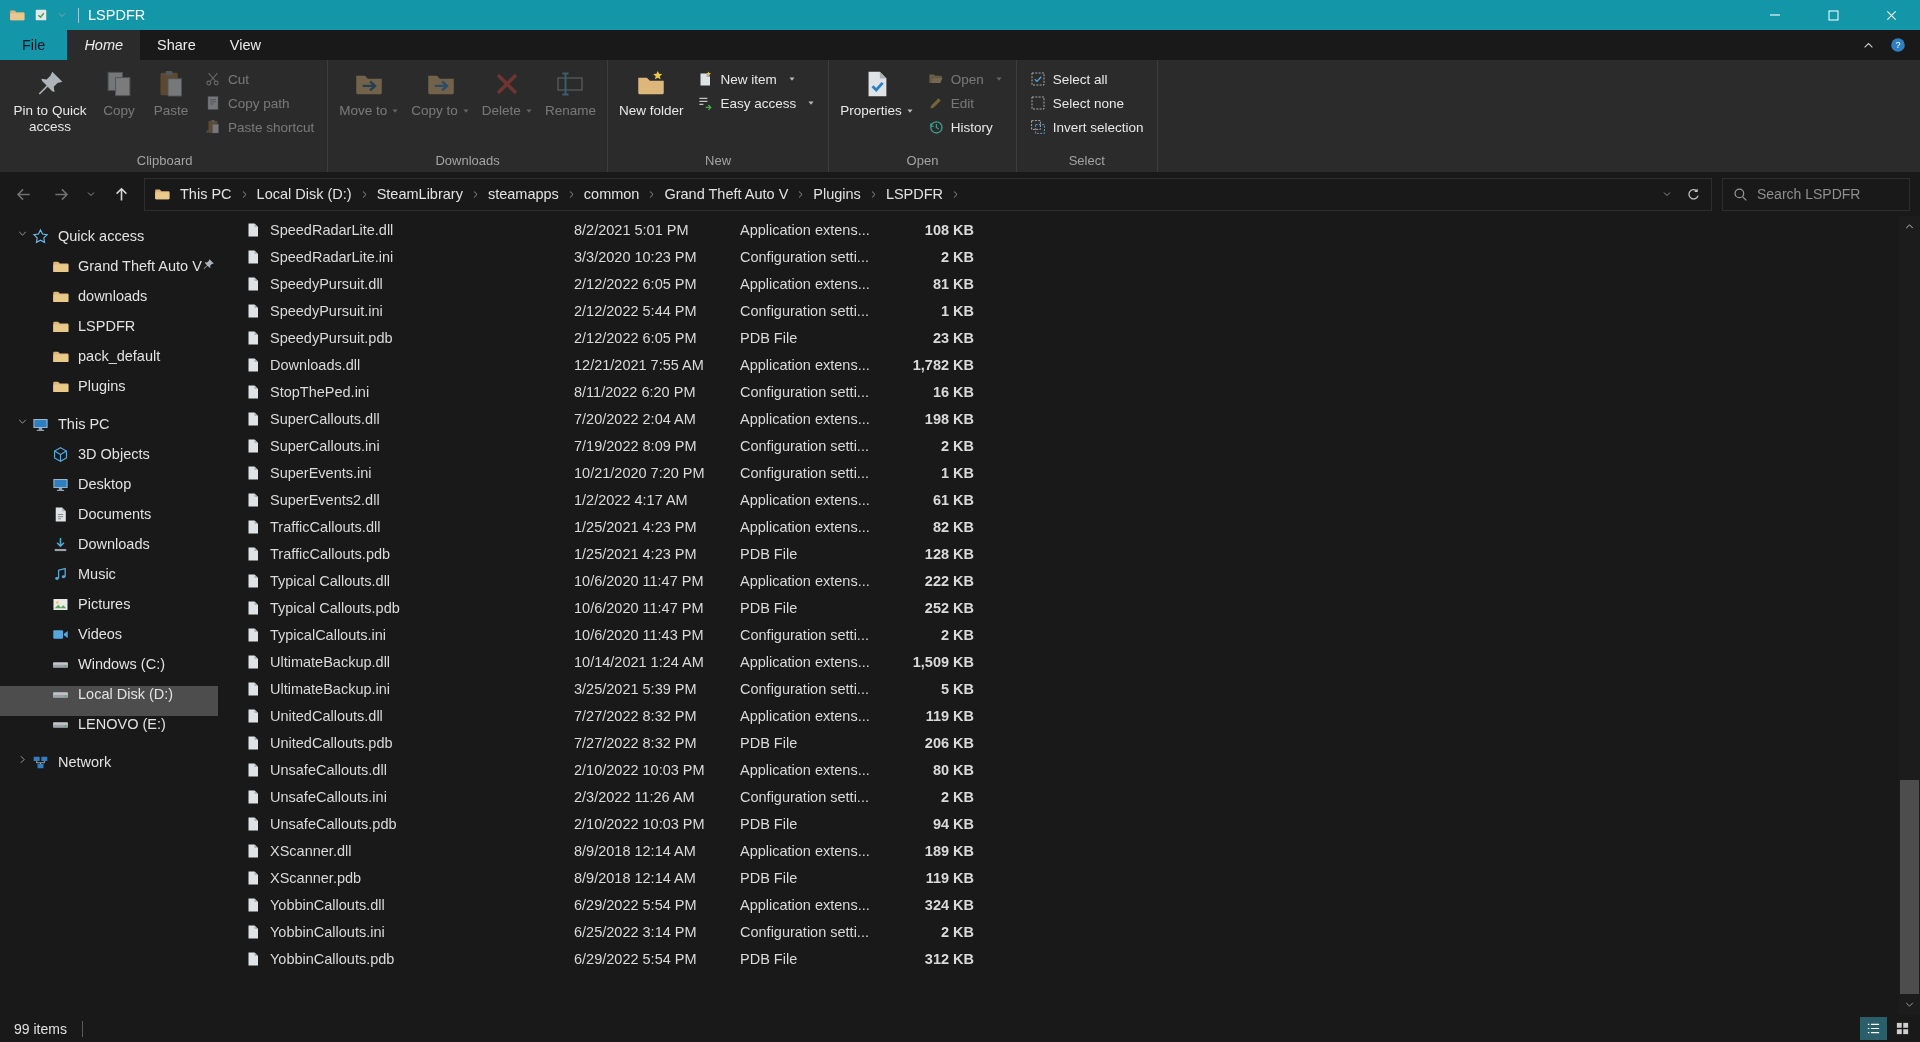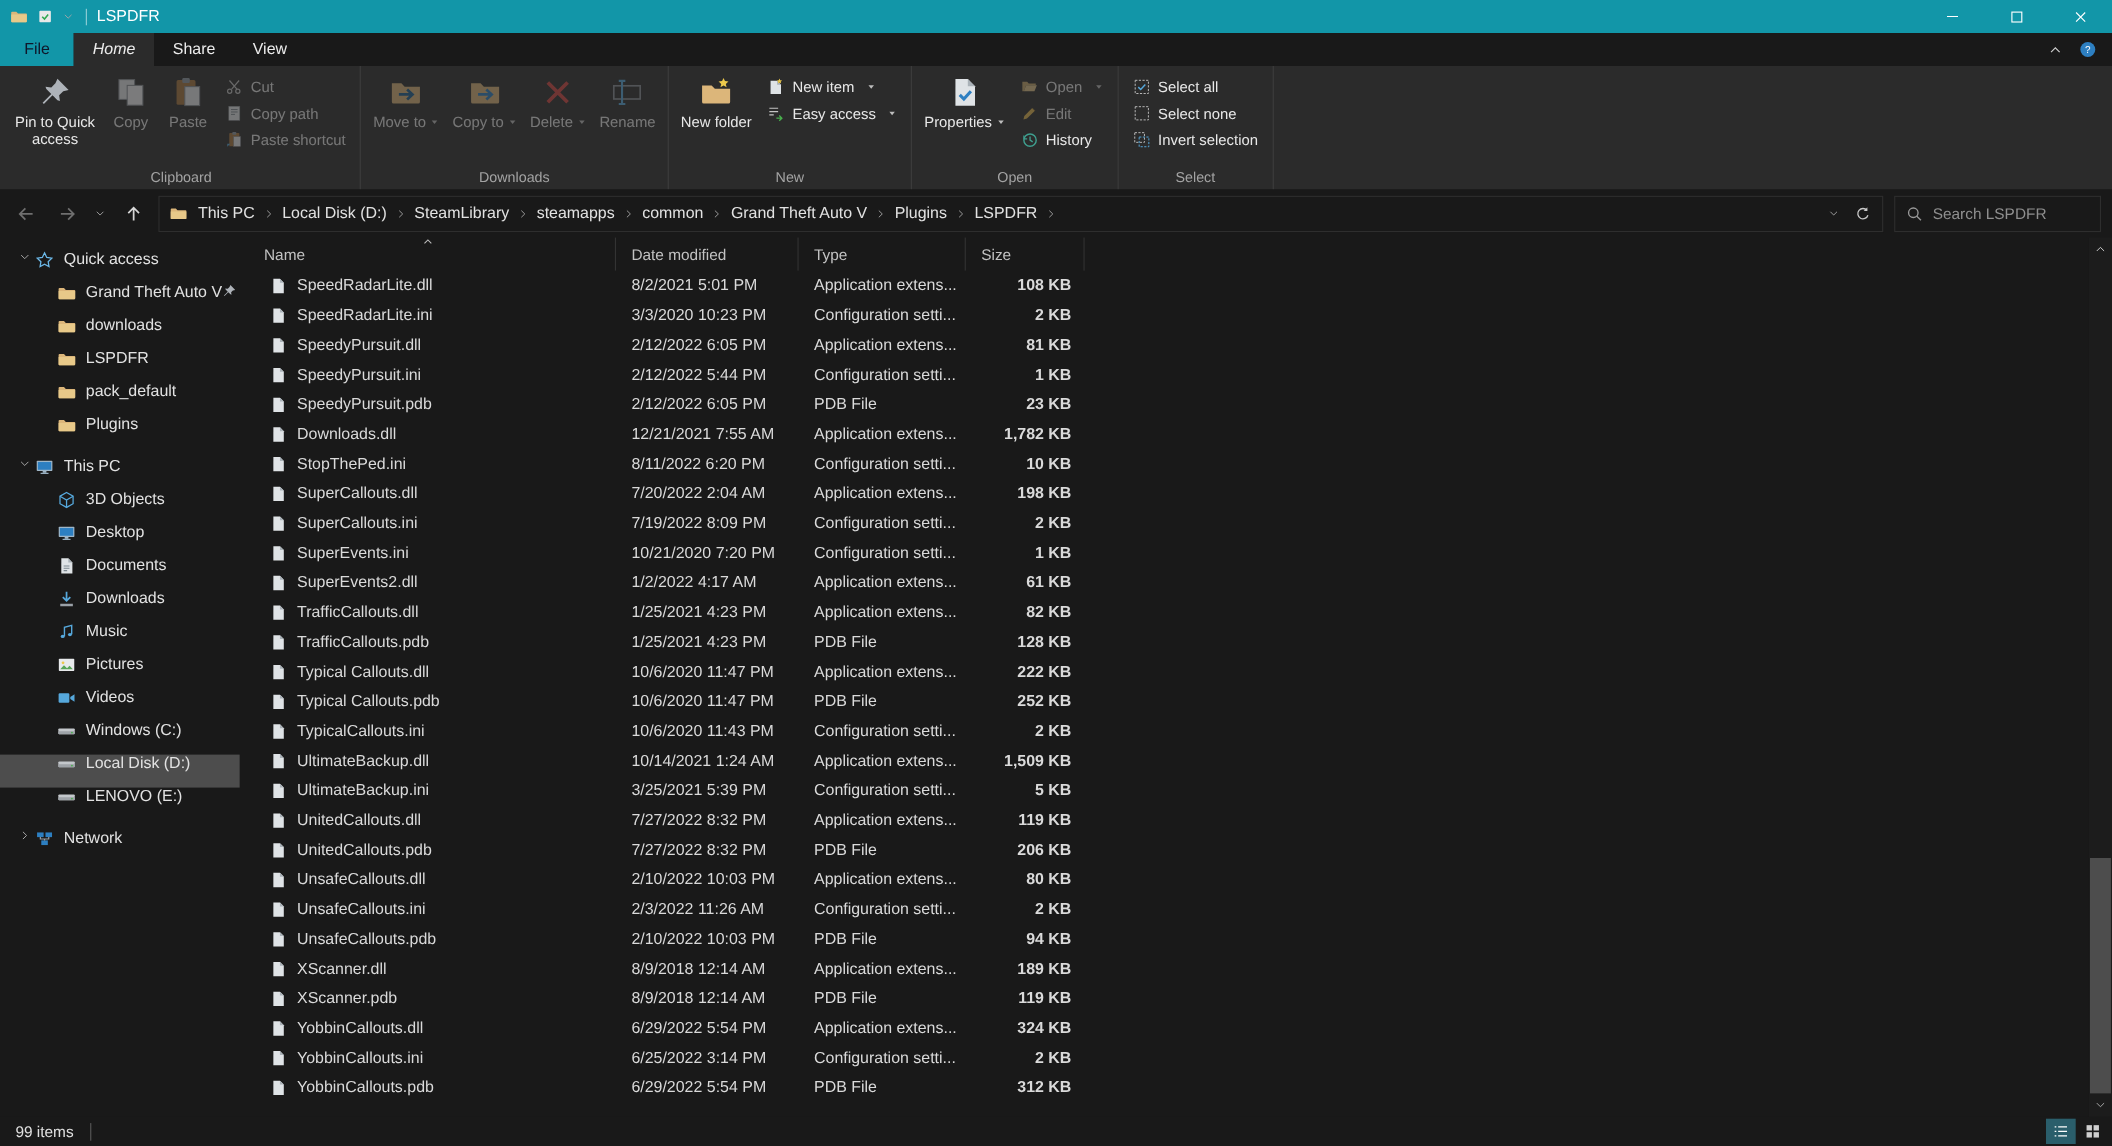--- a/index.html
+++ b/index.html
@@ -708,30 +708,20 @@
               <rect x="1.6" y="2.6" width="5.6" height="4" fill="#2d7fc1"></rect>
               <rect x="8.8" y="2.6" width="5.6" height="4" fill="#2d7fc1"></rect>
               <rect x="5.2" y="9.4" width="5.6" height="4" fill="#2d7fc1"></rect>
               <path d="M4.4 6.6v1.6h7.2V6.6M8 8.2v1.2" stroke="#9aa1a8" fill="none"></path>
             </svg>
           </span>
           <span class="side-label">Network</span>
         </div>
       </div>
     <div class="filearea">
-      <div class="fheader" id="fheader">
-          <div class="fh-cell name" style="width:342px"><span class="sort">
-              <svg class="ic" width="10" height="10" viewBox="0 0 16 16">
-                <path d="M3 10l5-5 5 5" fill="none" stroke="#bdbdbd" stroke-width="1.6"></path>
-              </svg>
-            </span>Name</div>
-          <div class="fh-cell" style="width:166px">Date modified</div>
-          <div class="fh-cell" style="width:152px">Type</div>
-          <div class="fh-cell" style="width:108px">Size</div>
-        </div>
       <div class="frows" id="frows">
           <div class="frow">
             <div class="fc fc-name" style="width:342px">
               <span>
                 <svg class="ic" width="16" height="16" viewBox="0 0 16 16">
                   <path d="M3.5 1.5h6L13 5v9.5H3.5z" fill="#dfe3e6"></path>
                   <path d="M9.5 1.5V5H13z" fill="#aab2b8"></path>
                 </svg>
               </span>
               <span>SpeedRadarLite.dll</span>
@@ -815,21 +805,21 @@
               <span>
                 <svg class="ic" width="16" height="16" viewBox="0 0 16 16">
                   <path d="M3.5 1.5h6L13 5v9.5H3.5z" fill="#dfe3e6"></path>
                   <path d="M9.5 1.5V5H13z" fill="#aab2b8"></path>
                 </svg>
               </span>
               <span>StopThePed.ini</span>
             </div>
             <div class="fc" style="width:166px">8/11/2022 6:20 PM</div>
             <div class="fc" style="width:152px">Configuration setti...</div>
-            <div class="fc fc-size" style="width:108px">10 KB</div>
+            <div class="fc fc-size" style="width:108px">16 KB</div>
           </div>
           <div class="frow">
             <div class="fc fc-name" style="width:342px">
               <span>
                 <svg class="ic" width="16" height="16" viewBox="0 0 16 16">
                   <path d="M3.5 1.5h6L13 5v9.5H3.5z" fill="#dfe3e6"></path>
                   <path d="M9.5 1.5V5H13z" fill="#aab2b8"></path>
                 </svg>
               </span>
               <span>SuperCallouts.dll</span>

